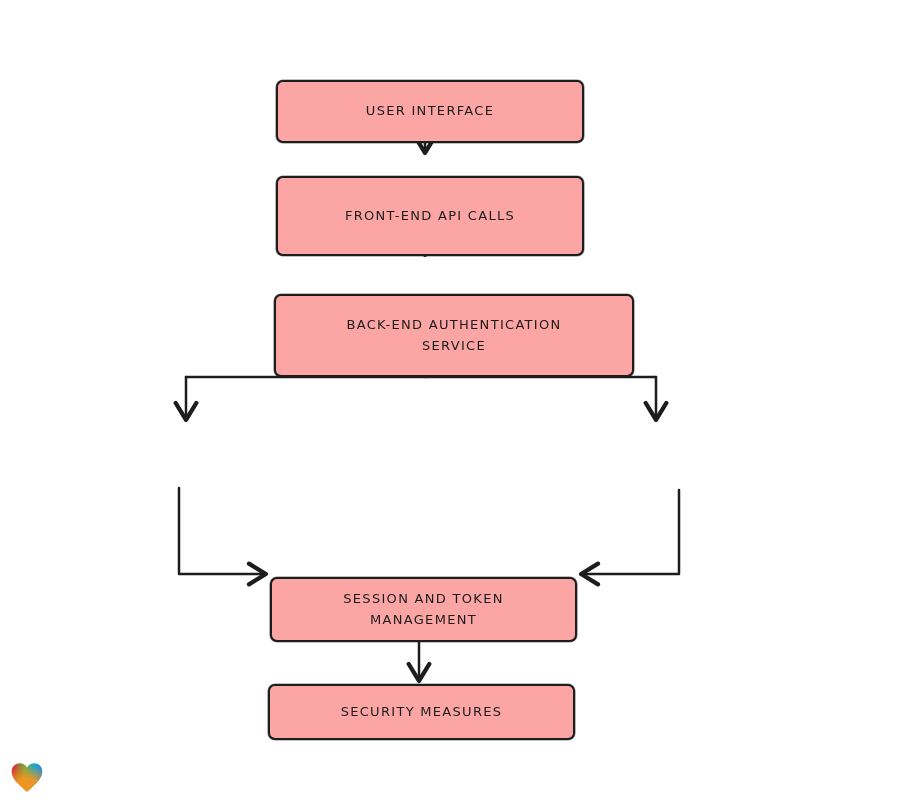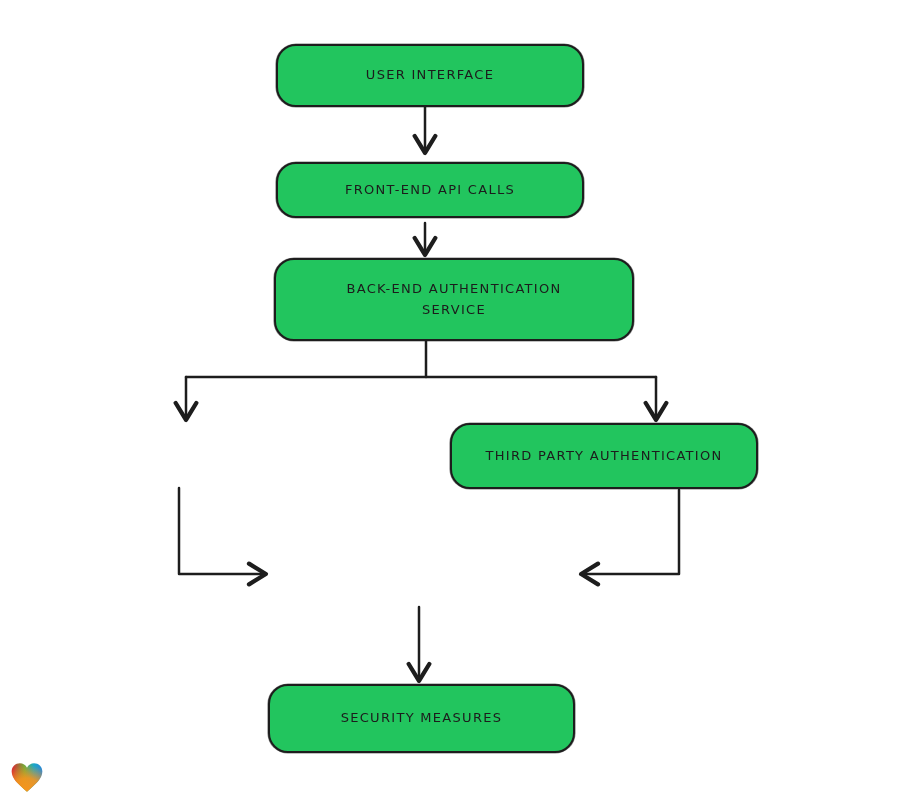--- a/index.html
+++ b/index.html
@@ -8,24 +8,25 @@
     width:911px;height:810px;
     background:#ffffff;
     overflow:hidden;
     font-family:"DejaVu Sans","Liberation Sans",sans-serif;
   }
   .edges{position:absolute;left:0;top:0;width:911px;height:810px;}
   .node{
     position:absolute;
     box-sizing:border-box;
     display:flex;align-items:center;justify-content:center;
-    background:#22c55e;
+    background:#fca5a5;
     border:2.6px solid #1d1d1d;
-    border-radius:20px;
+    border-radius:7px;
     box-shadow:0 0 0 0.6px rgba(29,29,29,0.55);
+    margin-top:36px;
   }
   .node .label{
     white-space:pre-line;
     text-align:center;
     font-size:13px;
     letter-spacing:1.3px;
     line-height:1.6;
     font-weight:500;
     color:#1c1c1c;
     padding:0 10px;
@@ -56,36 +57,37 @@
       <path d="M179 488 L179 574 L264 574" marker-end="url(#ah)"></path>
       <path d="M679 490 L679 574 L583 574" marker-end="url(#ah)"></path>
       <path d="M419 607 L419 679" marker-end="url(#ah)"></path>
     </g>
   </svg>
 
   <div class="node" style="left:276px;top:44px;width:308px;height:63px">
     <span class="label">USER INTERFACE</span>
   </div>
 
-  <div class="node" style="left:276px;top:162px;width:308px;height:56px">
+  <div class="node" style="left:276px;top:140px;width:308px;height:80px">
     <span class="label">FRONT-END API CALLS</span>
   </div>
 
   <div class="node" style="left:274px;top:258px;width:360px;height:83px">
     <span class="label">BACK-END AUTHENTICATION
 SERVICE</span>
   </div>
 
 
-  <div class="node" style="left:450px;top:423px;width:308px;height:66px">
-    <span class="label">THIRD PARTY AUTHENTICATION</span>
+
+  <div class="node" style="left:270px;top:541px;width:307px;height:65px">
+    <span class="label">SESSION AND TOKEN
+MANAGEMENT</span>
   </div>
 
-
-  <div class="node" style="left:268px;top:684px;width:307px;height:69px">
+  <div class="node" style="left:268px;top:648px;width:307px;height:56px">
     <span class="label">SECURITY MEASURES</span>
   </div>
 
   <div class="logo">
     <svg viewBox="0 0 32 32" width="36" height="35">
       <defs>
         <linearGradient id="hg1" x1="0" y1="0" x2="1" y2="0">
           <stop offset="0" stop-color="#e02432"></stop>
           <stop offset="0.42" stop-color="#6fae3a"></stop>
           <stop offset="0.72" stop-color="#19a8c9"></stop>

